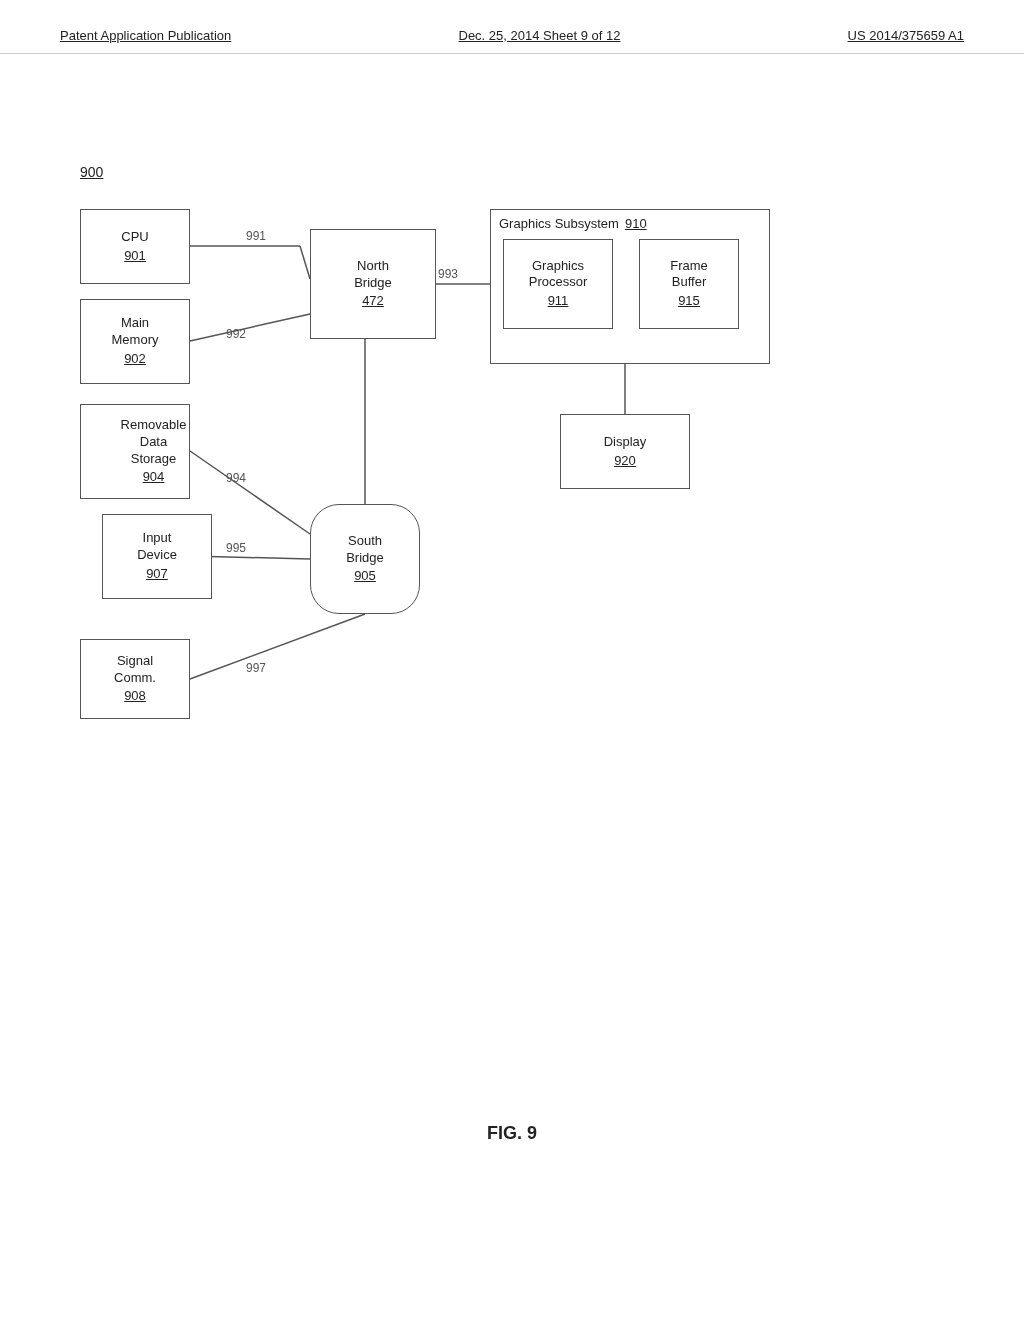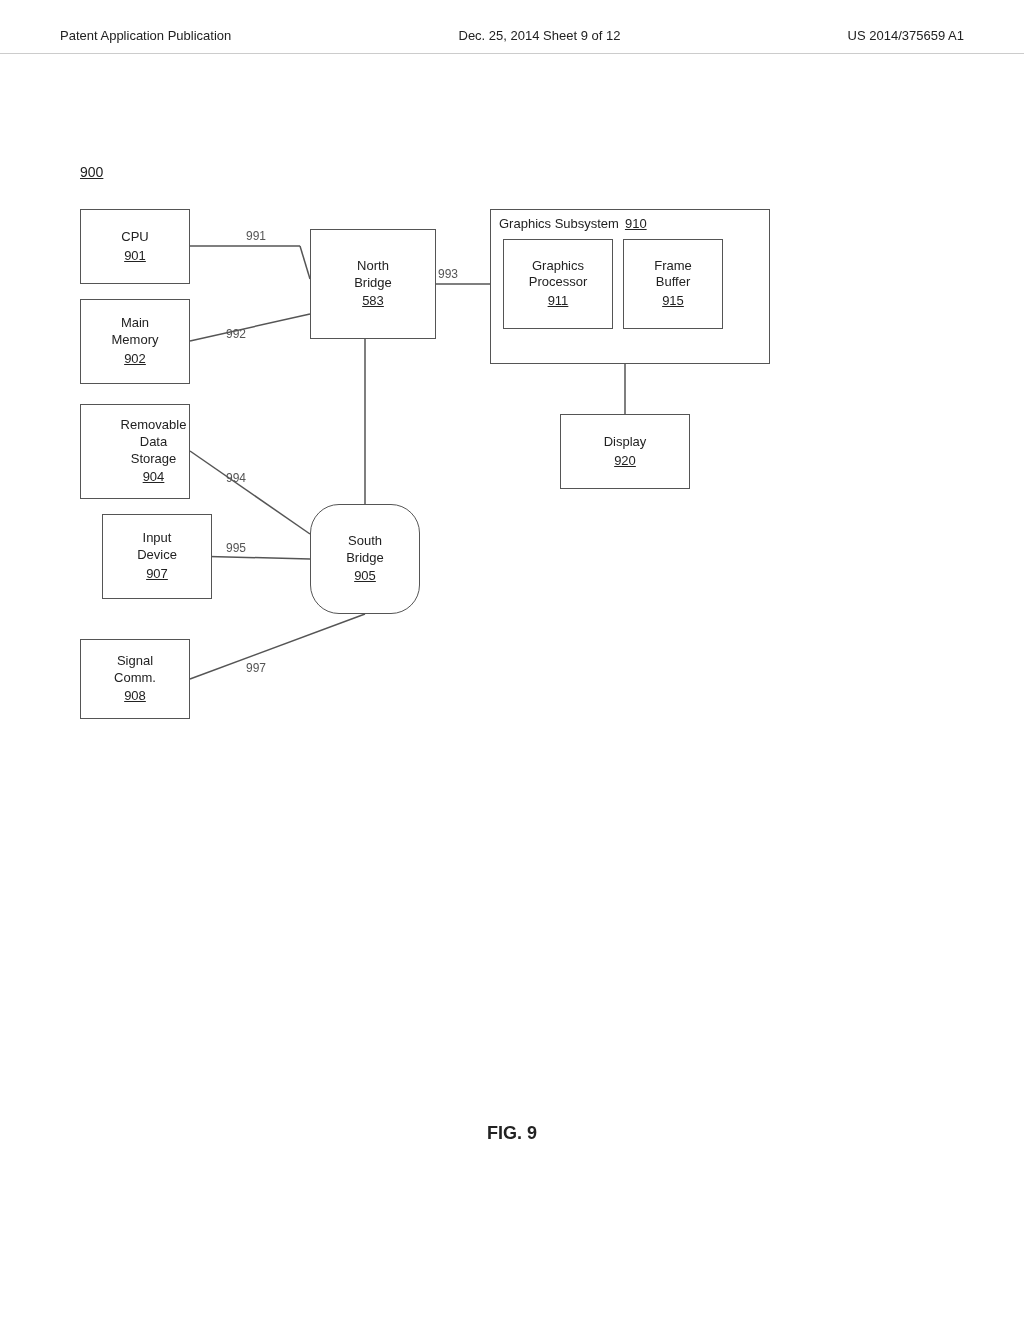--- a/index.html
+++ b/index.html
@@ -12,20 +12,21 @@
       color: #222;
     }
 
     
     .header {
       display: flex;
       justify-content: space-between;
       padding: 28px 60px 10px 60px;
       font-size: 13px;
       border-bottom: 1px solid #ccc;
+      text-decoration: underline;
     }
 
     
     .diagram-area {
       position: relative;
       width: 100%;
       height: 1150px;
       padding: 40px 60px;
     }
 
@@ -144,34 +145,34 @@
     <span class="ref">907</span>
   </div>
 
   <div class="box" style="left:80px; top:585px; width:110px; height:80px;">
     <span>Signal<br>Comm.</span>
     <span class="ref">908</span>
   </div>
 
   <div class="box" style="left:310px; top:175px; width:126px; height:110px;">
     <span>North<br>Bridge</span>
-    <span class="ref">583</span>
+    <span class="ref">472</span>
   </div>
 
   <div class="box" style="left:310px; top:450px; width:110px; height:110px;border-radius:29px;">
     <span>South<br>Bridge</span>
     <span class="ref">905</span>
   </div>
 
   <div class="box outer-box" style="left:490px; top:155px; width:280px; height:155px; flex-direction:column; align-items:flex-start; justify-content:flex-start; padding:6px 8px;">
     <div style="display:flex; align-items:center; width:100%; margin-bottom:6px;">
       <span style="font-size:13px;">Graphics Subsystem</span>
       <span style="text-decoration:underline; font-size:13px; margin-left:6px;">910</span>
     </div>
-    <div style="display:flex; flex-direction:row; gap:10px; width:100%; padding: 0 4px;">
+    <div style="display:flex; flex-direction:row; gap:26px; width:100%; padding: 0 4px;">
 
       <div class="box" style="position:relative; width:110px; height:90px; flex-shrink:0;">
         <span>Graphics<br>Processor</span>
         <span class="ref">911</span>
       </div>
 
       <div class="box" style="position:relative; width:100px; height:90px; flex-shrink:0;">
         <span>Frame<br>Buffer</span>
         <span class="ref">915</span>
       </div>

